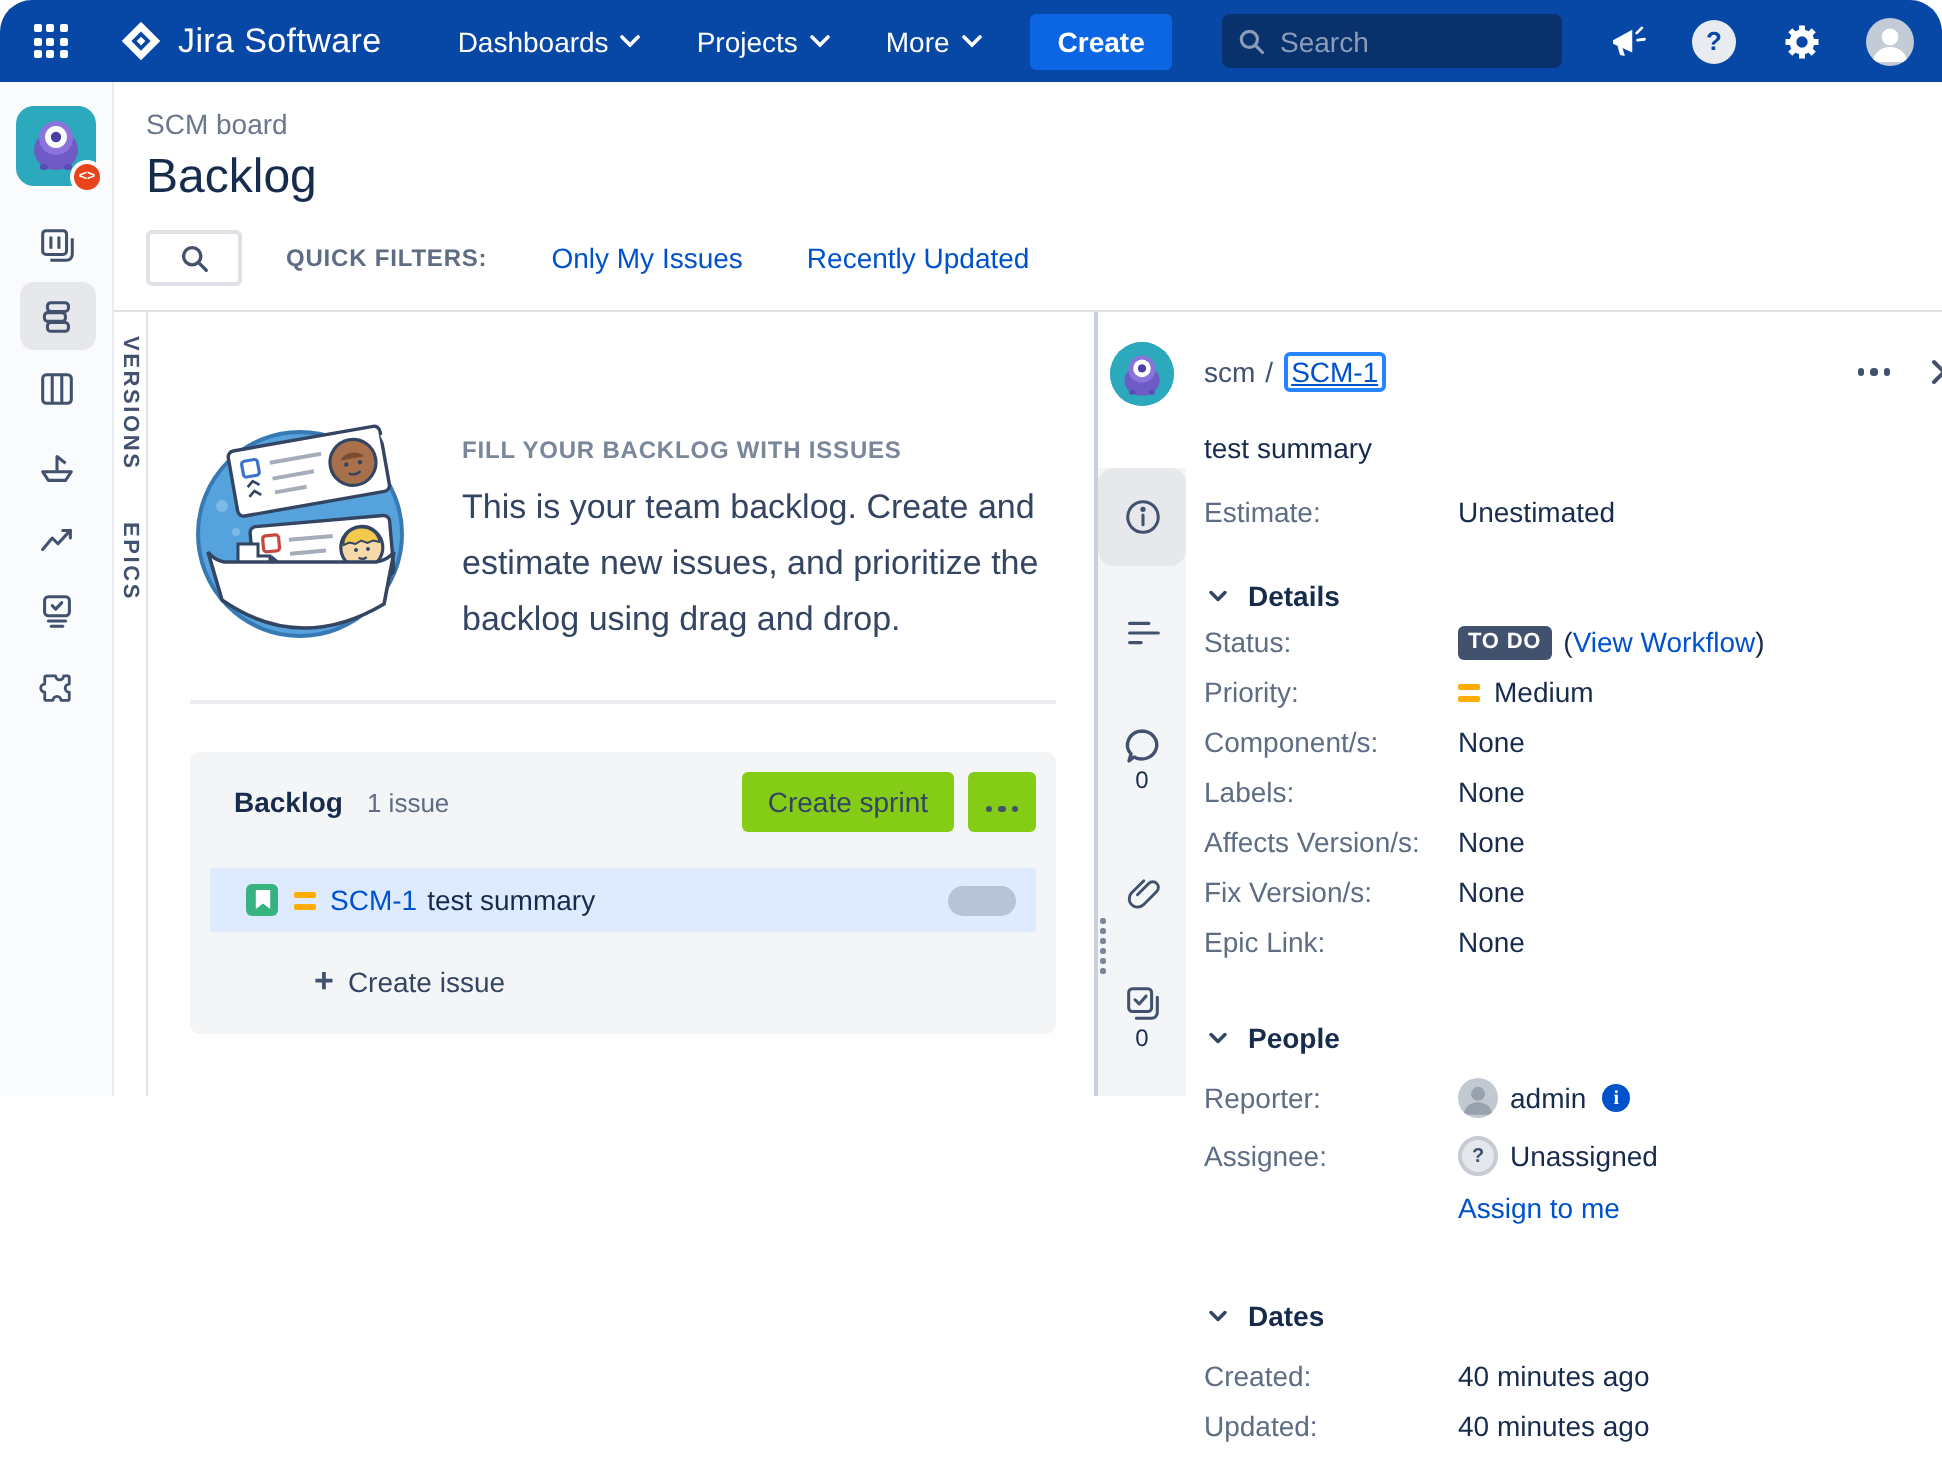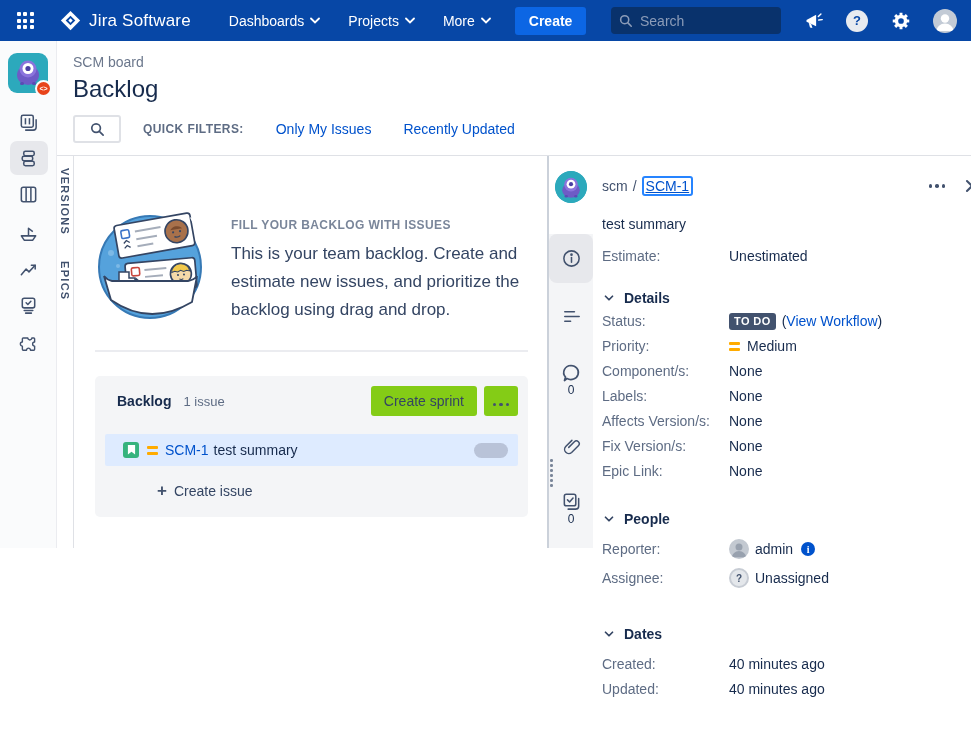--- a/index.html
+++ b/index.html
@@ -1,18 +1,18 @@
 <!DOCTYPE html>
 <html><head>
 <meta charset="utf-8">
 <style>
   * { margin:0; padding:0; box-sizing:border-box; }
   html,body { width:971px; height:736px; overflow:hidden; background:#fff;
     font-family:"Liberation Sans", sans-serif; color:#172B4D; }
-  .screen { position:relative; width:971px; height:736px; overflow:hidden; }
+  .screen { position:relative; width:971px; height:736px; overflow:hidden;border-radius:16px; }
 
   
   .topnav { height:41px; background:#0747A6; display:flex; align-items:center; padding:0 14px 0 12px; }
   .grid-btn { width:26px; height:26px; display:flex; align-items:center; justify-content:center; cursor:pointer; }
   .grid-ic { display:grid; grid-template-columns:repeat(3,4px); grid-gap:2.5px; }
   .grid-ic span { width:4px; height:4px; background:#fff; border-radius:1px; }
   .logo { display:flex; align-items:center; margin-left:22px; cursor:pointer; }
   .logo-text { color:#fff; font-size:17px; font-weight:500; margin-left:8px; letter-spacing:.2px; }
   .nav-menu { display:flex; align-items:center; margin-left:38px; gap:28px; }
   .nav-item { display:flex; align-items:center; gap:6px; color:#fff; font-size:14px; font-weight:500; cursor:pointer; }
@@ -557,20 +557,21 @@
                 <span class="info-dot">i</span>
               </span>
             </div>
             <div class="f-row" style="margin-top:9px;">
               <span class="f-label">Assignee:</span>
               <span class="f-value">
                 <span class="q-avatar">?</span>
                 <span>Unassigned</span>
               </span>
             </div>
+            <div class="assign-link">Assign to me</div>
 
             <div class="section-h" style="margin-top:38px;">
               <span class="chev">
                 <svg width="14" height="14" viewBox="0 0 16 16">
                     <polyline points="4,6 8,10 12,6" fill="none" stroke="#344563" stroke-width="2" stroke-linecap="round" stroke-linejoin="round"></polyline>
                   </svg>
               </span>
               <span class="section-title">Dates</span>
             </div>
             <div class="f-row" style="margin-top:12px;">

